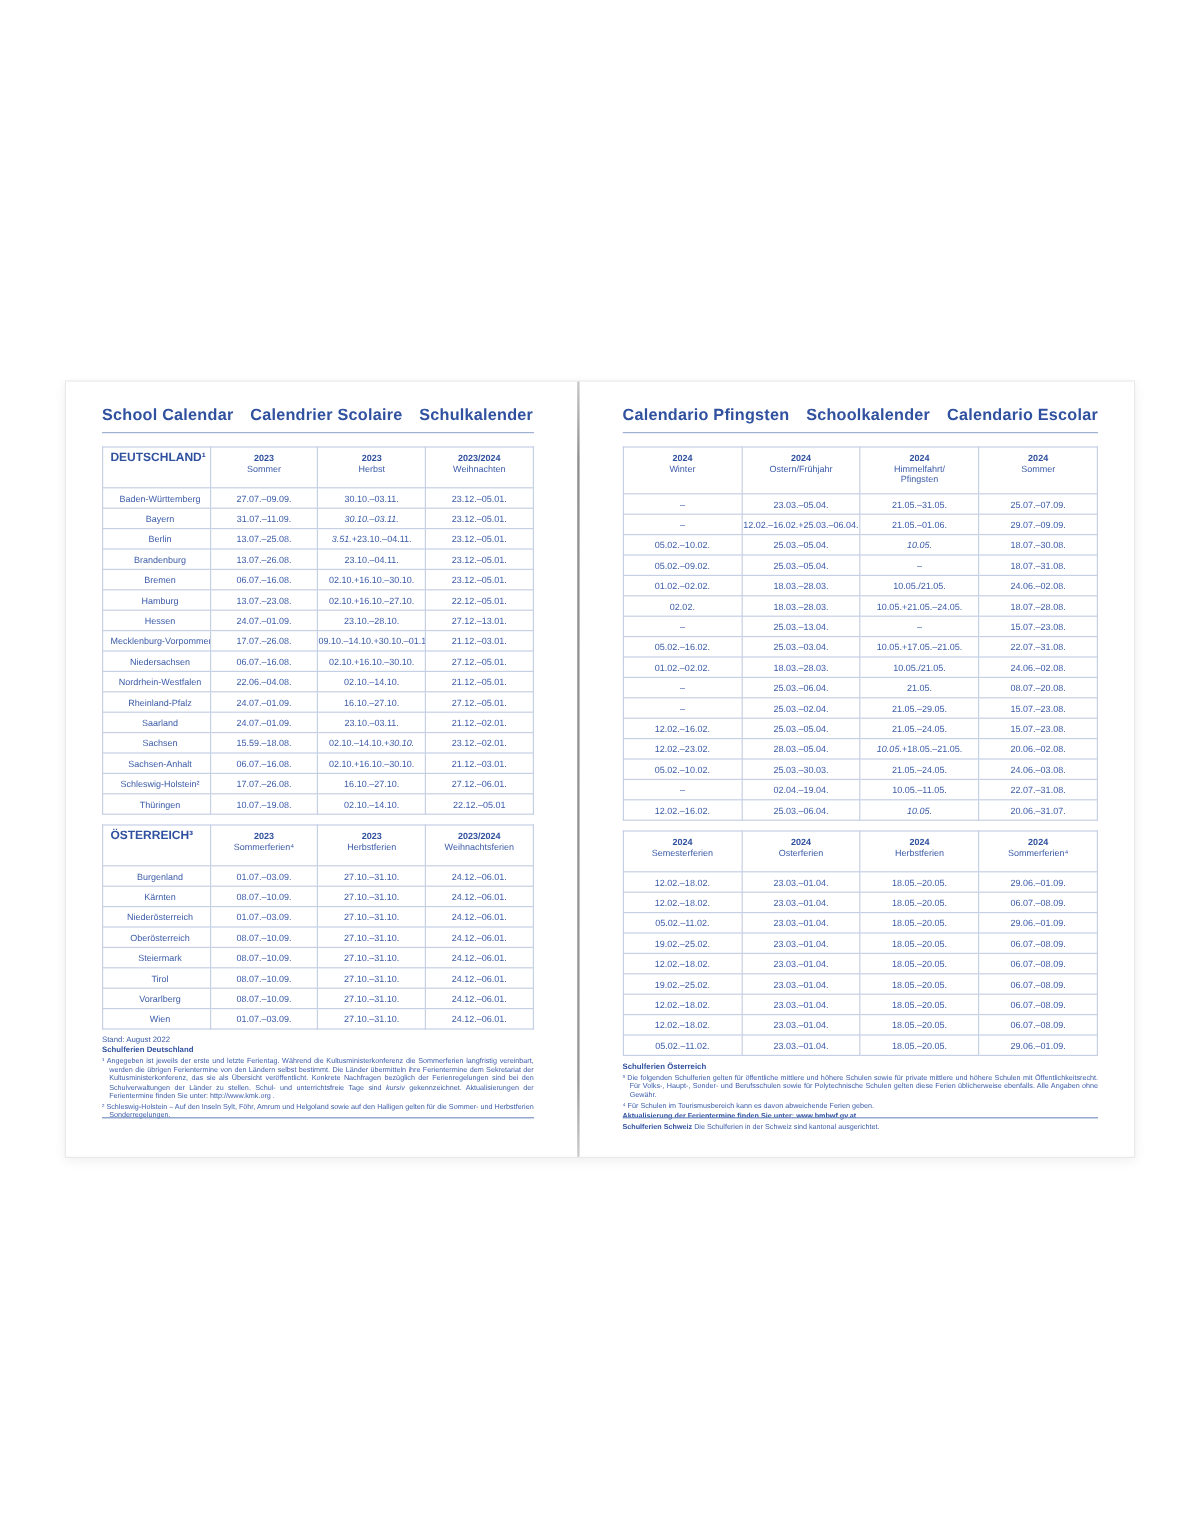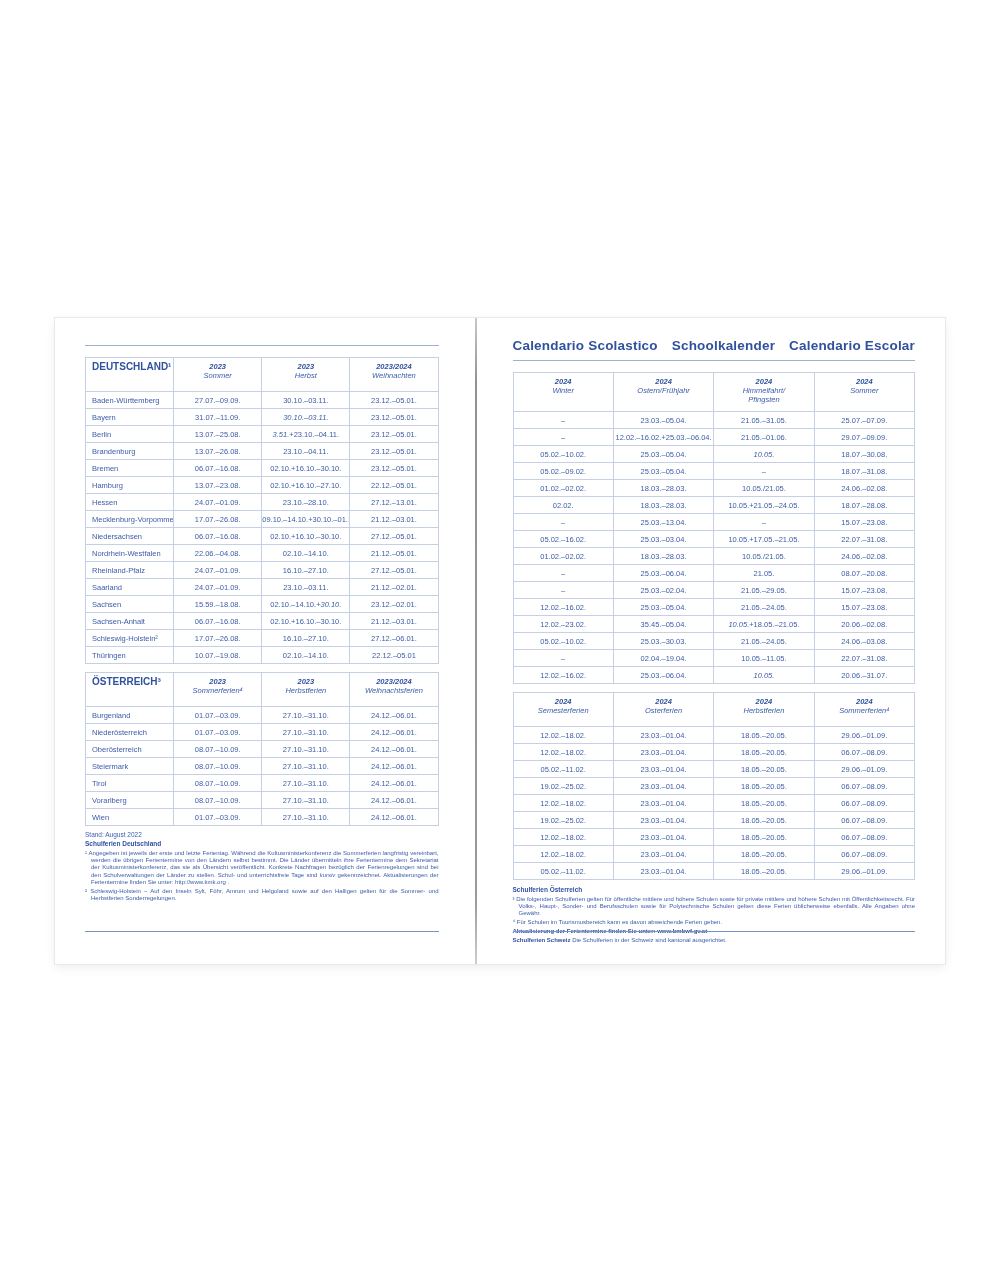--- a/index.html
+++ b/index.html
@@ -24,44 +24,45 @@
   .title-rule{border-top:1px solid #9fb0d2;margin-top:7px;}
 
   table.cal{width:100%;border-collapse:collapse;table-layout:fixed;margin-top:11px;}
   table.cal.t2{margin-top:8px;}
   .cal th,.cal td{
     border:1px solid #c6d0e4;color:#3c5ca8;font-size:7.5px;line-height:9px;
     text-align:center;padding:0;box-sizing:border-box;overflow:hidden;white-space:nowrap;
   }
   .cal thead th{height:34px;vertical-align:top;padding-top:4px;font-weight:normal;}
   .cal.tall thead th{height:39px;}
-  .cal thead th .hl{display:block;font-style:italic;}
+  .cal thead th .hl{display:block;}
   .cal thead th .hl:first-child{font-weight:bold;color:#30519f;}
   .cal thead th.corner{text-align:left;padding-left:6px;font-weight:bold;color:#30519f;font-size:10px;}
   .cal td{height:17px;vertical-align:middle;}
-  .cal td.state{text-align:left;padding-left:6px;}
+  .cal td.state{text-align:center;padding-left:6px;}
   .cal i{font-style:italic;}
 
   .stand{margin:5px 0 1px 0;font-size:6.5px;color:#3c5ca8;line-height:8px;}
   .footnotes{margin-top:1px;}
   .footnotes p{margin:0 0 1.5px 0;color:#3c5ca8;}
   p.fn{font-size:6px;line-height:7.4px;text-align:justify;padding-left:6px;text-indent:-6px;}
   p.fn-head{font-size:6.5px;line-height:8px;padding-left:0;text-indent:0;}
   .pr .footnotes{margin-top:6px;}
   .footnotes b{color:#30519f;}
   .bottom-rule{position:absolute;bottom:32px;border-top:1px solid #7b93c4;}
   .pl .bottom-rule{left:30px;right:36px;}
   .pr .bottom-rule{left:36px;right:30px;}
 </style>
 </head>
 <body>
 
 <div class="spread">
 
   <section class="page pl">
+    <h1 class="title"><span>School Calendar</span><span>Calendrier Scolaire</span><span>Schulkalender</span></h1>
     <div class="title-rule"></div>
 
     <table class="cal">
         <thead>
           <tr>
             <th class="corner">DEUTSCHLAND¹</th>
             <th>
               <span class="hl">2023</span>
               <span class="hl">Sommer</span>
             </th>
@@ -190,20 +191,26 @@
             <th>
               <span class="hl">2023/2024</span>
               <span class="hl">Weihnachtsferien</span>
             </th>
           </tr>
         </thead>
         <tbody>
           <tr>
             <td class="state">Burgenland</td>
             <td class="date">01.07.–03.09.</td>
+            <td class="date">27.10.–31.10.</td>
+            <td class="date">24.12.–06.01.</td>
+          </tr>
+          <tr>
+            <td class="state">Kärnten</td>
+            <td class="date">08.07.–10.09.</td>
             <td class="date">27.10.–31.10.</td>
             <td class="date">24.12.–06.01.</td>
           </tr>
           <tr>
             <td class="state">Niederösterreich</td>
             <td class="date">01.07.–03.09.</td>
             <td class="date">27.10.–31.10.</td>
             <td class="date">24.12.–06.01.</td>
           </tr>
           <tr>
@@ -244,21 +251,21 @@
         <p class="fn-head"><b>Schulferien Deutschland</b></p>
         <p class="fn">¹ Angegeben ist jeweils der erste und letzte Ferientag. Während die Kultusministerkonferenz die Sommerferien langfristig vereinbart, werden die übrigen Ferientermine von den Ländern selbst bestimmt. Die Länder übermitteln ihre Ferientermine dem Sekretariat der Kultusministerkonferenz, das sie als Übersicht veröffentlicht. Konkrete Nachfragen bezüglich der Ferienregelungen sind bei den Schulverwaltungen der Länder zu stellen. Schul- und unterrichtsfreie Tage sind <i>kursiv</i> gekennzeichnet. Aktualisierungen der Ferientermine finden Sie unter: http://www.kmk.org .</p>
         <p class="fn">² Schleswig-Holstein – Auf den Inseln Sylt, Föhr, Amrum und Helgoland sowie auf den Halligen gelten für die Sommer- und Herbstferien Sonderregelungen.</p>
       </div>
     <div class="bottom-rule"></div>
   </section>
 
   <div class="gutter"></div>
 
   <section class="page pr">
-    <h1 class="title"><span>Calendario Scolastico</span><span>Schoolkalender</span><span>Calendario Escolar</span></h1>
+    <h1 class="title"><span>Calendario Pfingsten</span><span>Schoolkalender</span><span>Calendario Escolar</span></h1>
     <div class="title-rule"></div>
 
     <table class="cal tall">
         <thead>
           <tr>
             <th>
               <span class="hl">2024</span>
               <span class="hl">Winter</span>
             </th>
             <th>
@@ -344,21 +351,21 @@
             <td class="date">15.07.–23.08.</td>
           </tr>
           <tr>
             <td class="date">12.02.–16.02.</td>
             <td class="date">25.03.–05.04.</td>
             <td class="date">21.05.–24.05.</td>
             <td class="date">15.07.–23.08.</td>
           </tr>
           <tr>
             <td class="date">12.02.–23.02.</td>
-            <td class="date">35.45.–05.04.</td>
+            <td class="date">28.03.–05.04.</td>
             <td class="date"><i>10.05.</i>+18.05.–21.05.</td>
             <td class="date">20.06.–02.08.</td>
           </tr>
           <tr>
             <td class="date">05.02.–10.02.</td>
             <td class="date">25.03.–30.03.</td>
             <td class="date">21.05.–24.05.</td>
             <td class="date">24.06.–03.08.</td>
           </tr>
           <tr>

